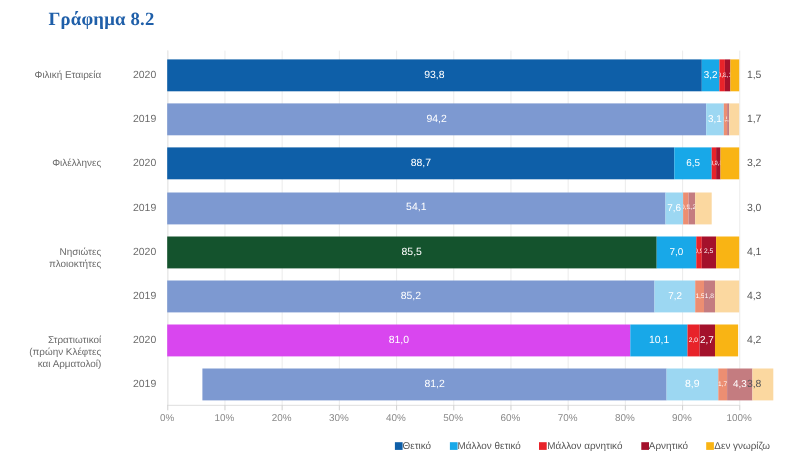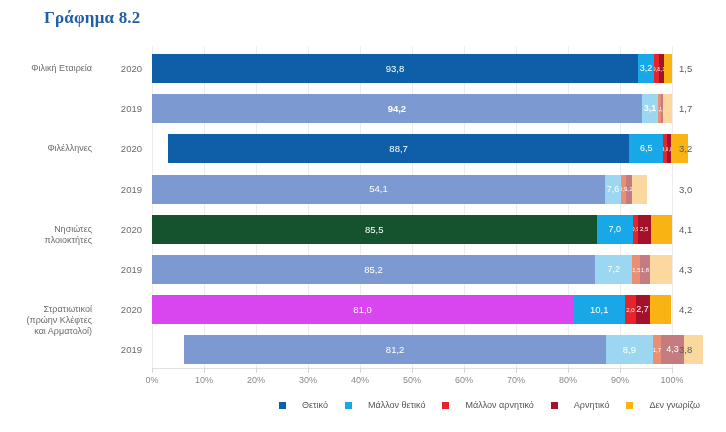--- a/index.html
+++ b/index.html
@@ -81,21 +81,21 @@
     position:absolute;left:152px;top:368px;width:520px;height:1px;background:#e2e2e2;
   }
 
   
   .legend{
     position:absolute;left:0;top:400px;width:726px;
     display:flex;justify-content:flex-end;align-items:center;
     padding-right:26px;box-sizing:border-box;
     gap:17px;
   }
-  .legend-item{display:flex;align-items:center;gap:16px;}
+  .legend-item{display:flex;align-items:center;gap:0;}
   .legend-swatch{width:7px;height:7px;display:block;}
   .legend-text{font-size:9px;color:#555555;white-space:nowrap;}
 </style>
 </head>
 <body>
 
 <div id="chart-root">
 
   <div class="chart-title">Γράφημα 8.2</div>
 
@@ -127,28 +127,28 @@
         <div class="gridline" style="left: 520px;"></div>
         <div class="tickmark" style="left: 520px;"></div>
       </div>
   <div class="row" style="top: 8px;">
         <div class="seg big" style="width: 487.76px; background: rgb(14, 95, 168);">93,8</div>
         <div class="seg" style="width: 16.64px; background: rgb(24, 168, 232);">3,2</div>
         <div class="seg tiny" style="width: 4.16px; background: rgb(232, 35, 42);">0,8</div>
         <div class="seg tiny" style="width: 5.72px; background: rgb(164, 17, 43);">1,1</div>
         <div class="seg tiny" style="width: 7.8px; background: rgb(249, 180, 20);"></div>
       </div>
-      <div class="row" style="top: 48.2px; font-weight: bold;">
+      <div class="row" style="top: 48.2px;">
         <div class="seg big" style="width: 489.84px; background: rgb(125, 153, 209);">94,2</div>
         <div class="seg" style="width: 16.12px; background: rgb(156, 215, 242);">3,1</div>
         <div class="seg tiny" style="width: 2.6px; background: rgb(236, 142, 114);">0,5</div>
         <div class="seg tiny" style="width: 2.6px; background: rgb(196, 124, 128);">0,5</div>
         <div class="seg tiny" style="width: 8.84px; background: rgb(251, 216, 160);"></div>
       </div>
-      <div class="row" style="top: 88.4px; margin-left: 16px;">
+      <div class="row" style="top: 88.4px;">
         <div class="seg big" style="width: 461.24px; background: rgb(14, 95, 168);">88,7</div>
         <div class="seg" style="width: 33.8px; background: rgb(24, 168, 232);">6,5</div>
         <div class="seg tiny" style="width: 4.16px; background: rgb(232, 35, 42);">0,8</div>
         <div class="seg tiny" style="width: 4.16px; background: rgb(164, 17, 43);">0,8</div>
         <div class="seg" style="width: 16.64px; background: rgb(249, 180, 20);"></div>
       </div>
       <div class="row" style="top: 128.6px;">
         <div class="seg big" style="width: 452.92px; background: rgb(125, 153, 209);">54,1</div>
         <div class="seg" style="width: 16px; background: rgb(156, 215, 242);">7,6</div>
         <div class="seg tiny" style="width: 4.68px; background: rgb(236, 142, 114);">0,9</div>

